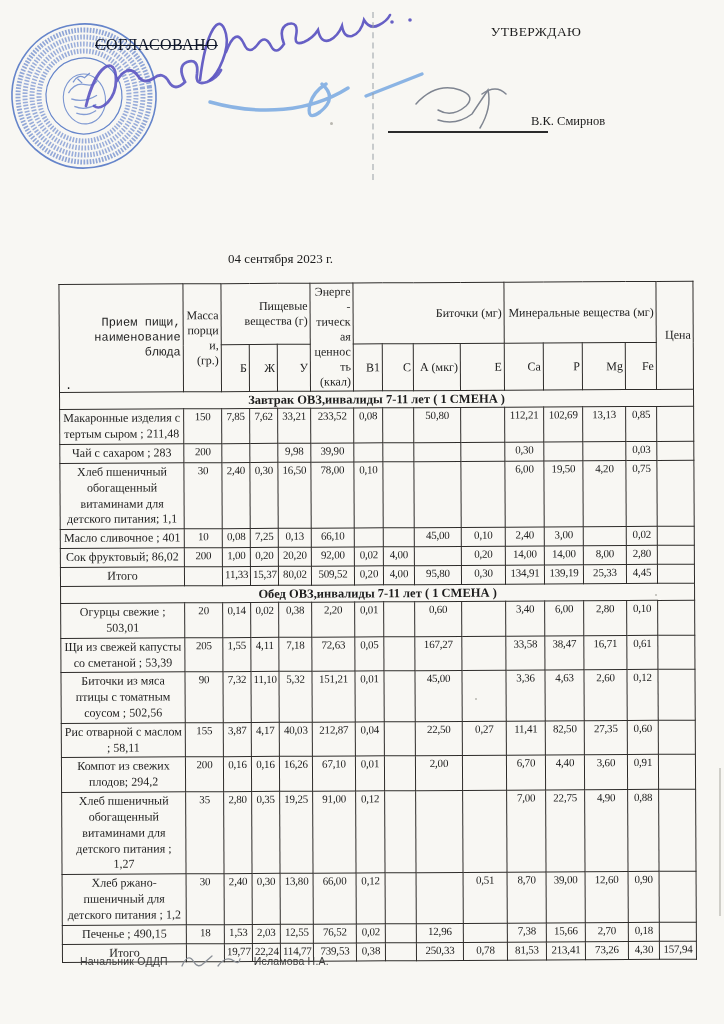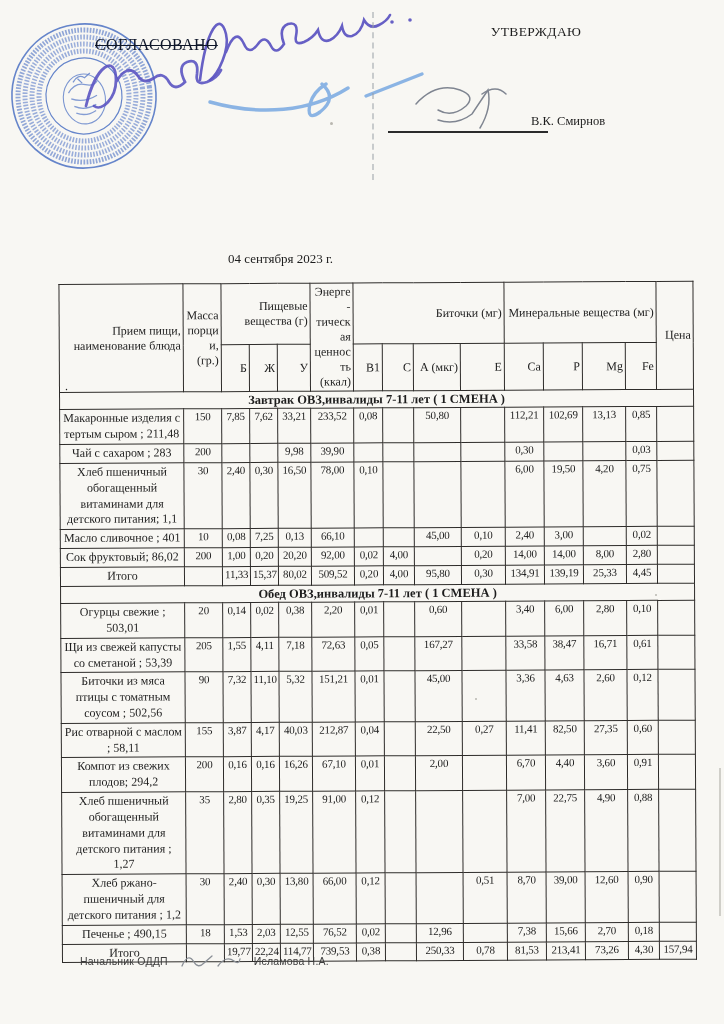--- a/index.html
+++ b/index.html
@@ -33,21 +33,21 @@
     border-collapse:collapse;table-layout:fixed;
     transform:rotate(-0.3deg);transform-origin:left bottom;
   }
   .menu-table td,.menu-table th{border:1px solid #2e2c2a;padding:1px 2px;vertical-align:top;}
   .menu-table th{
     font-weight:normal;font-size:12px;text-align:right;vertical-align:middle;
     line-height:1.25;overflow-wrap:anywhere;
   }
   .h1 th{height:58px;}
   .h2 th{height:44px;}
-  .meal-head{position:relative;}
+  .meal-head{position:relative;font-family:Liberation Mono, monospace;}
   .stray-dot{position:absolute;left:5px;bottom:-2px;font-size:12px;}
   .num-cell{font-size:11px;text-align:center;letter-spacing:-.2px;padding-top:2px;white-space:nowrap;overflow:hidden;}
   .name-cell{font-size:12px;text-align:center;line-height:1.32;padding:2px 3px;}
   .section-row td{font-weight:bold;text-align:center;font-size:12.5px;padding:1px;line-height:1.15;}
   
   .footer{
     position:absolute;left:80px;top:950px;display:flex;align-items:center;gap:10px;
     font-family:"Liberation Sans","DejaVu Sans",sans-serif;font-size:10.5px;color:#3e3e3e;letter-spacing:.2px;
   }
   .edge-mark{position:absolute;right:3px;top:768px;height:148px;width:0;border-right:2px solid #c6c4be;opacity:.8;}

